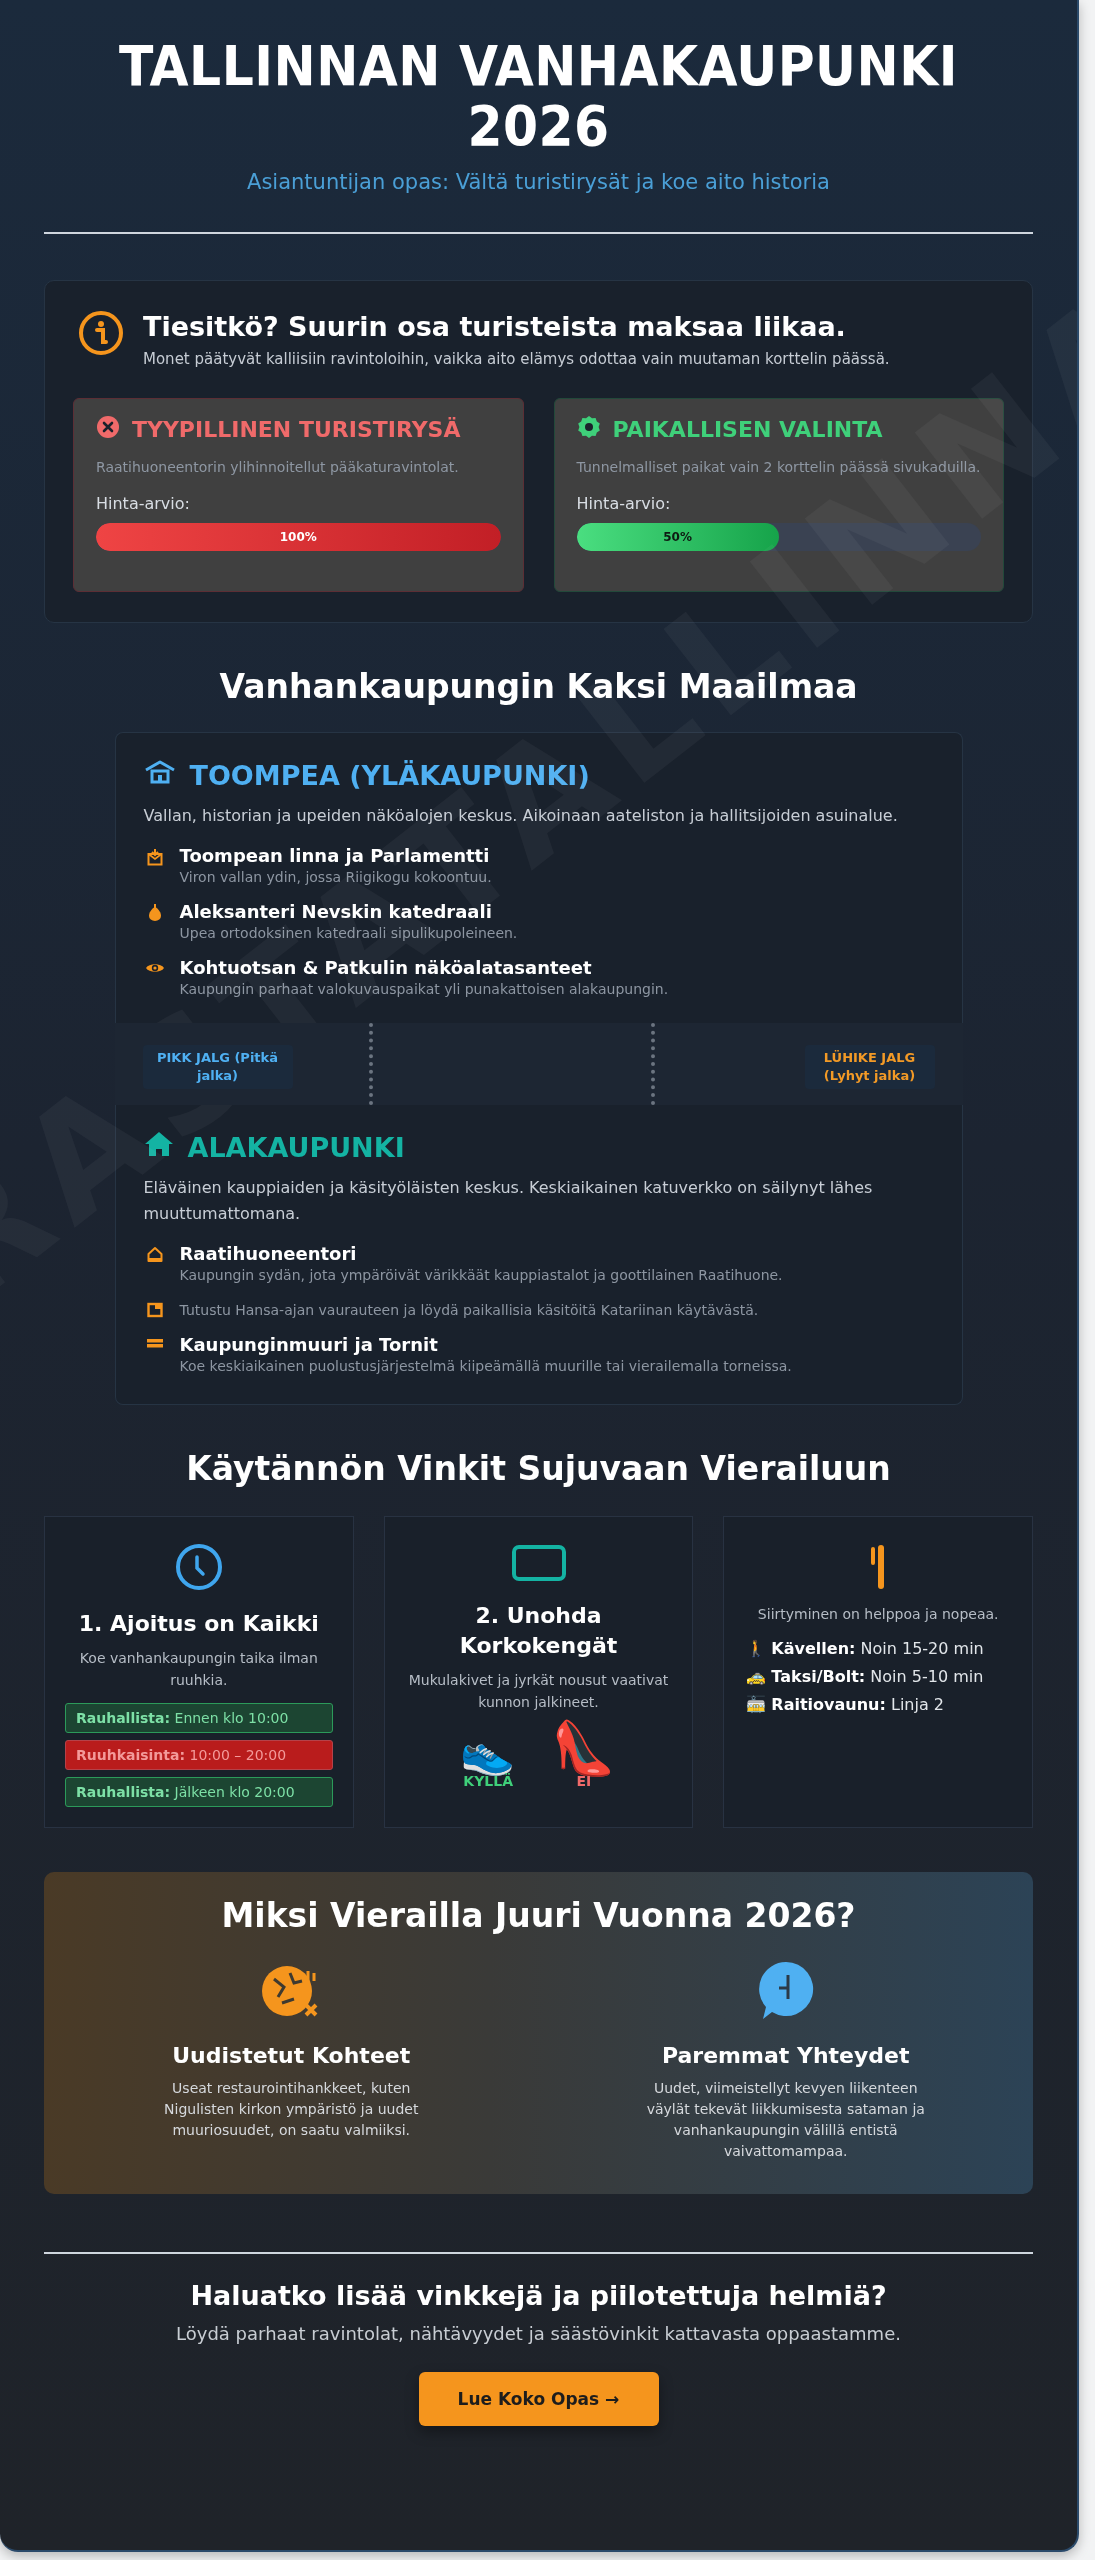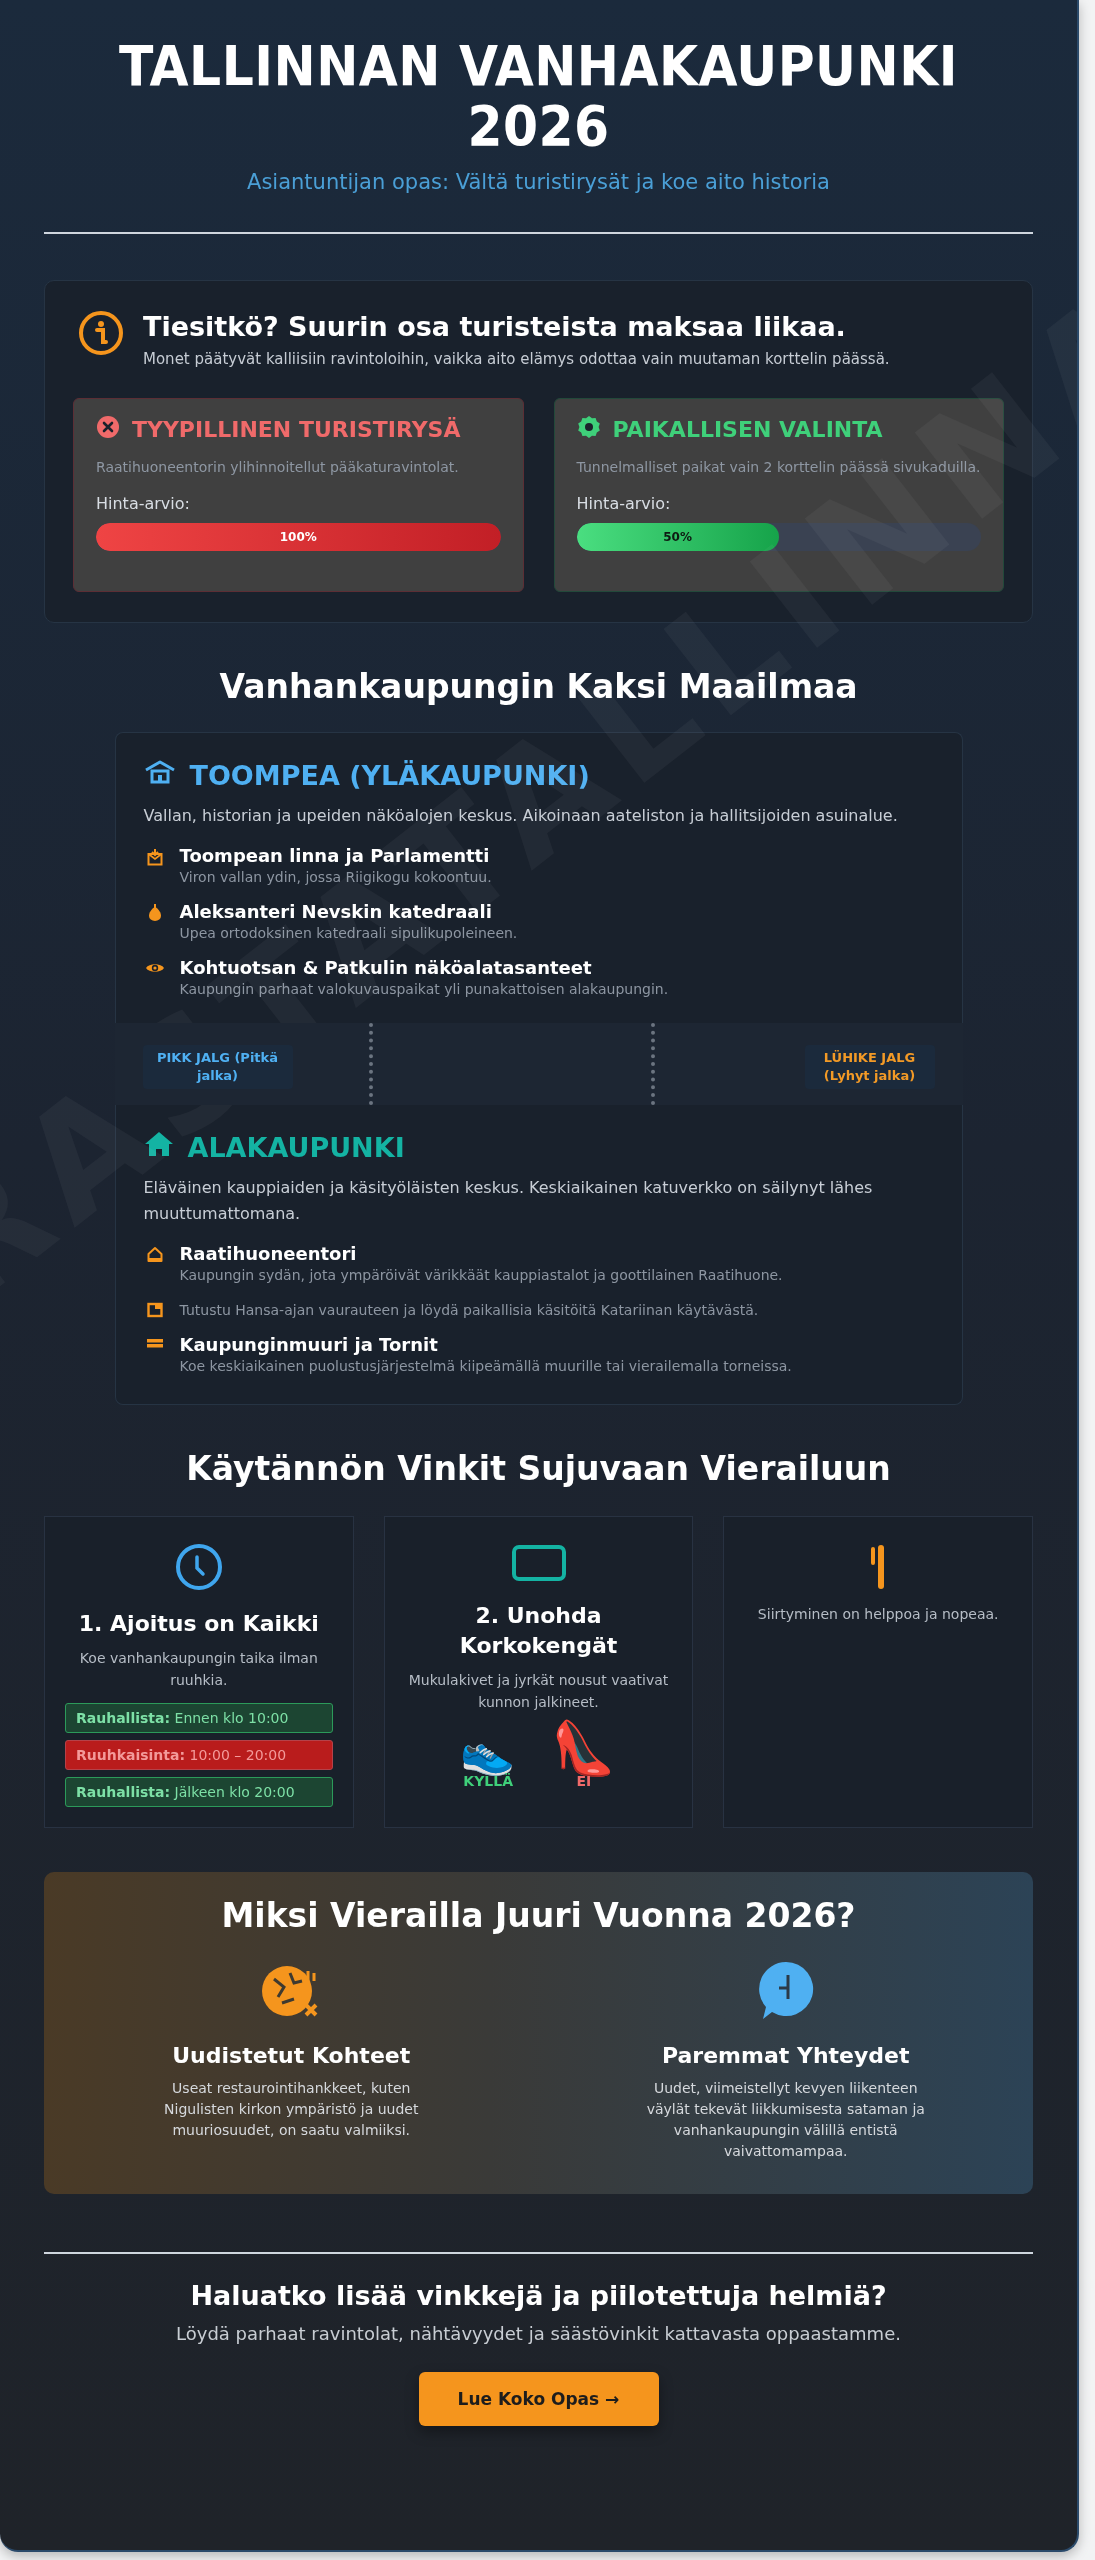--- a/index.html
+++ b/index.html
@@ -337,20 +337,25 @@
     </div>
 
     <div class="tip">
       <span>
         <svg width="48" height="48" viewBox="0 0 48 48">
             <path d="M19 6v14" stroke="#f5951d" stroke-width="4" stroke-linecap="round"></path>
             <path d="M27 5v38" stroke="#f5951d" stroke-width="6" stroke-linecap="round"></path>
           </svg>
       </span>
       <div class="tip-desc">Siirtyminen on helppoa ja nopeaa.</div>
+      <div class="transport">
+        <div><span>🚶</span> <b>Kävellen:</b> <span>Noin 15-20 min</span></div>
+        <div><span>🚕</span> <b>Taksi/Bolt:</b> <span>Noin 5-10 min</span></div>
+        <div><span>🚋</span> <b>Raitiovaunu:</b> <span>Linja 2</span></div>
+      </div>
     </div>
   </div>
 
   <section class="why">
     <h2>Miksi Vierailla Juuri Vuonna 2026?</h2>
     <div class="why-cols">
       <div class="why-col">
         <span>
           <svg width="62" height="62" viewBox="0 0 62 62">
               <circle cx="27" cy="32" r="25" fill="#f5951d"></circle>

